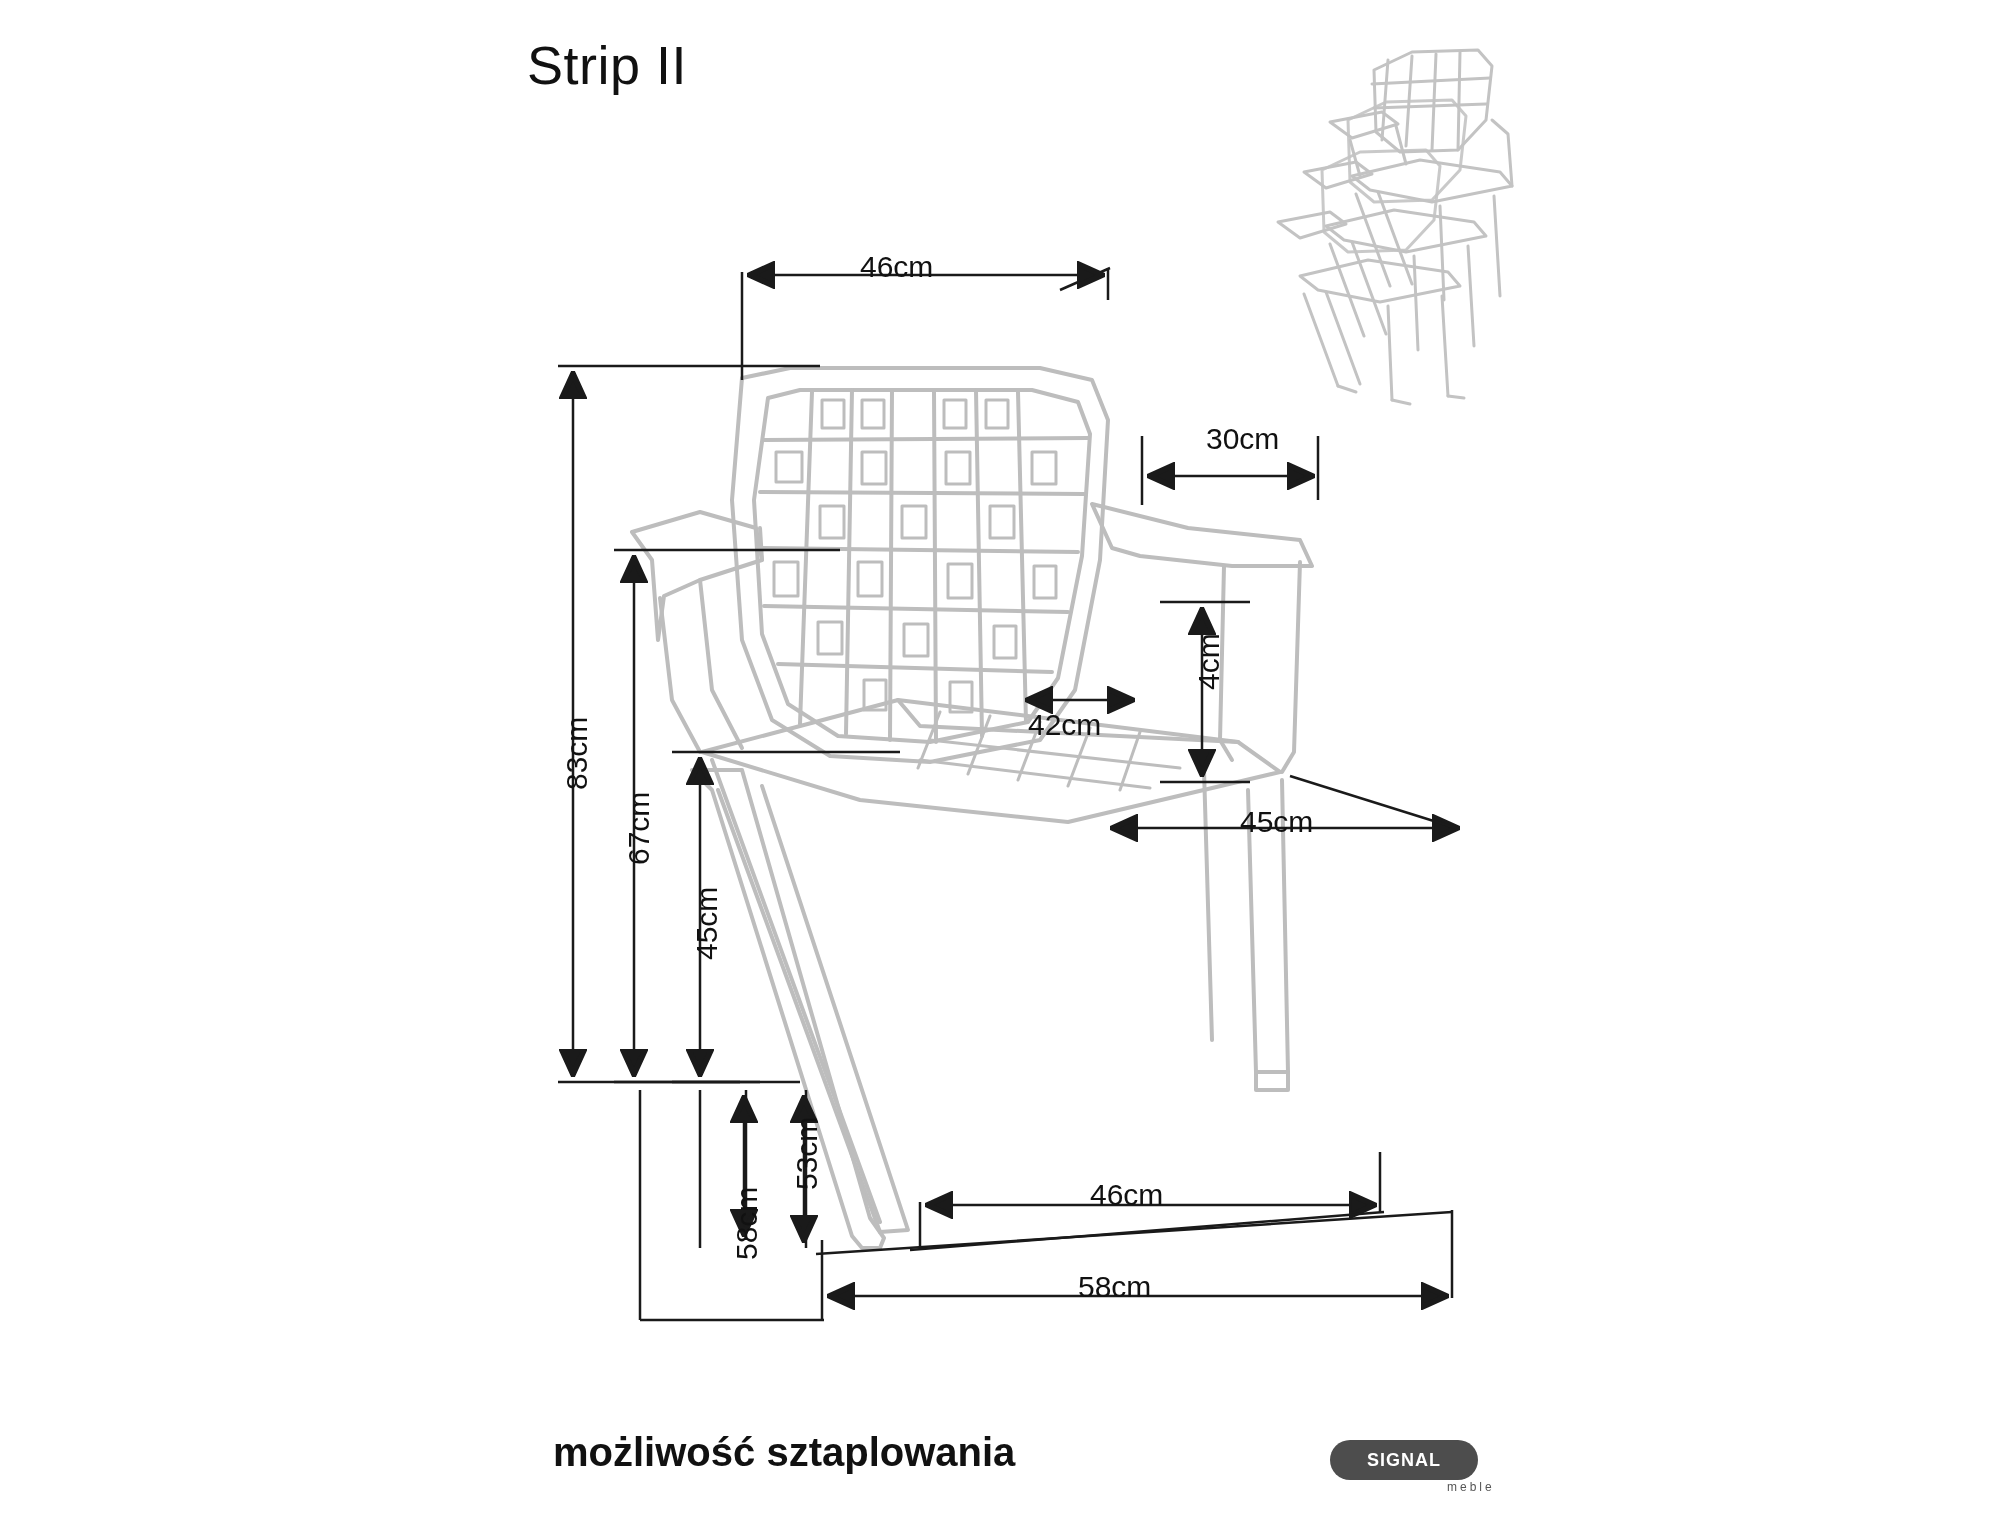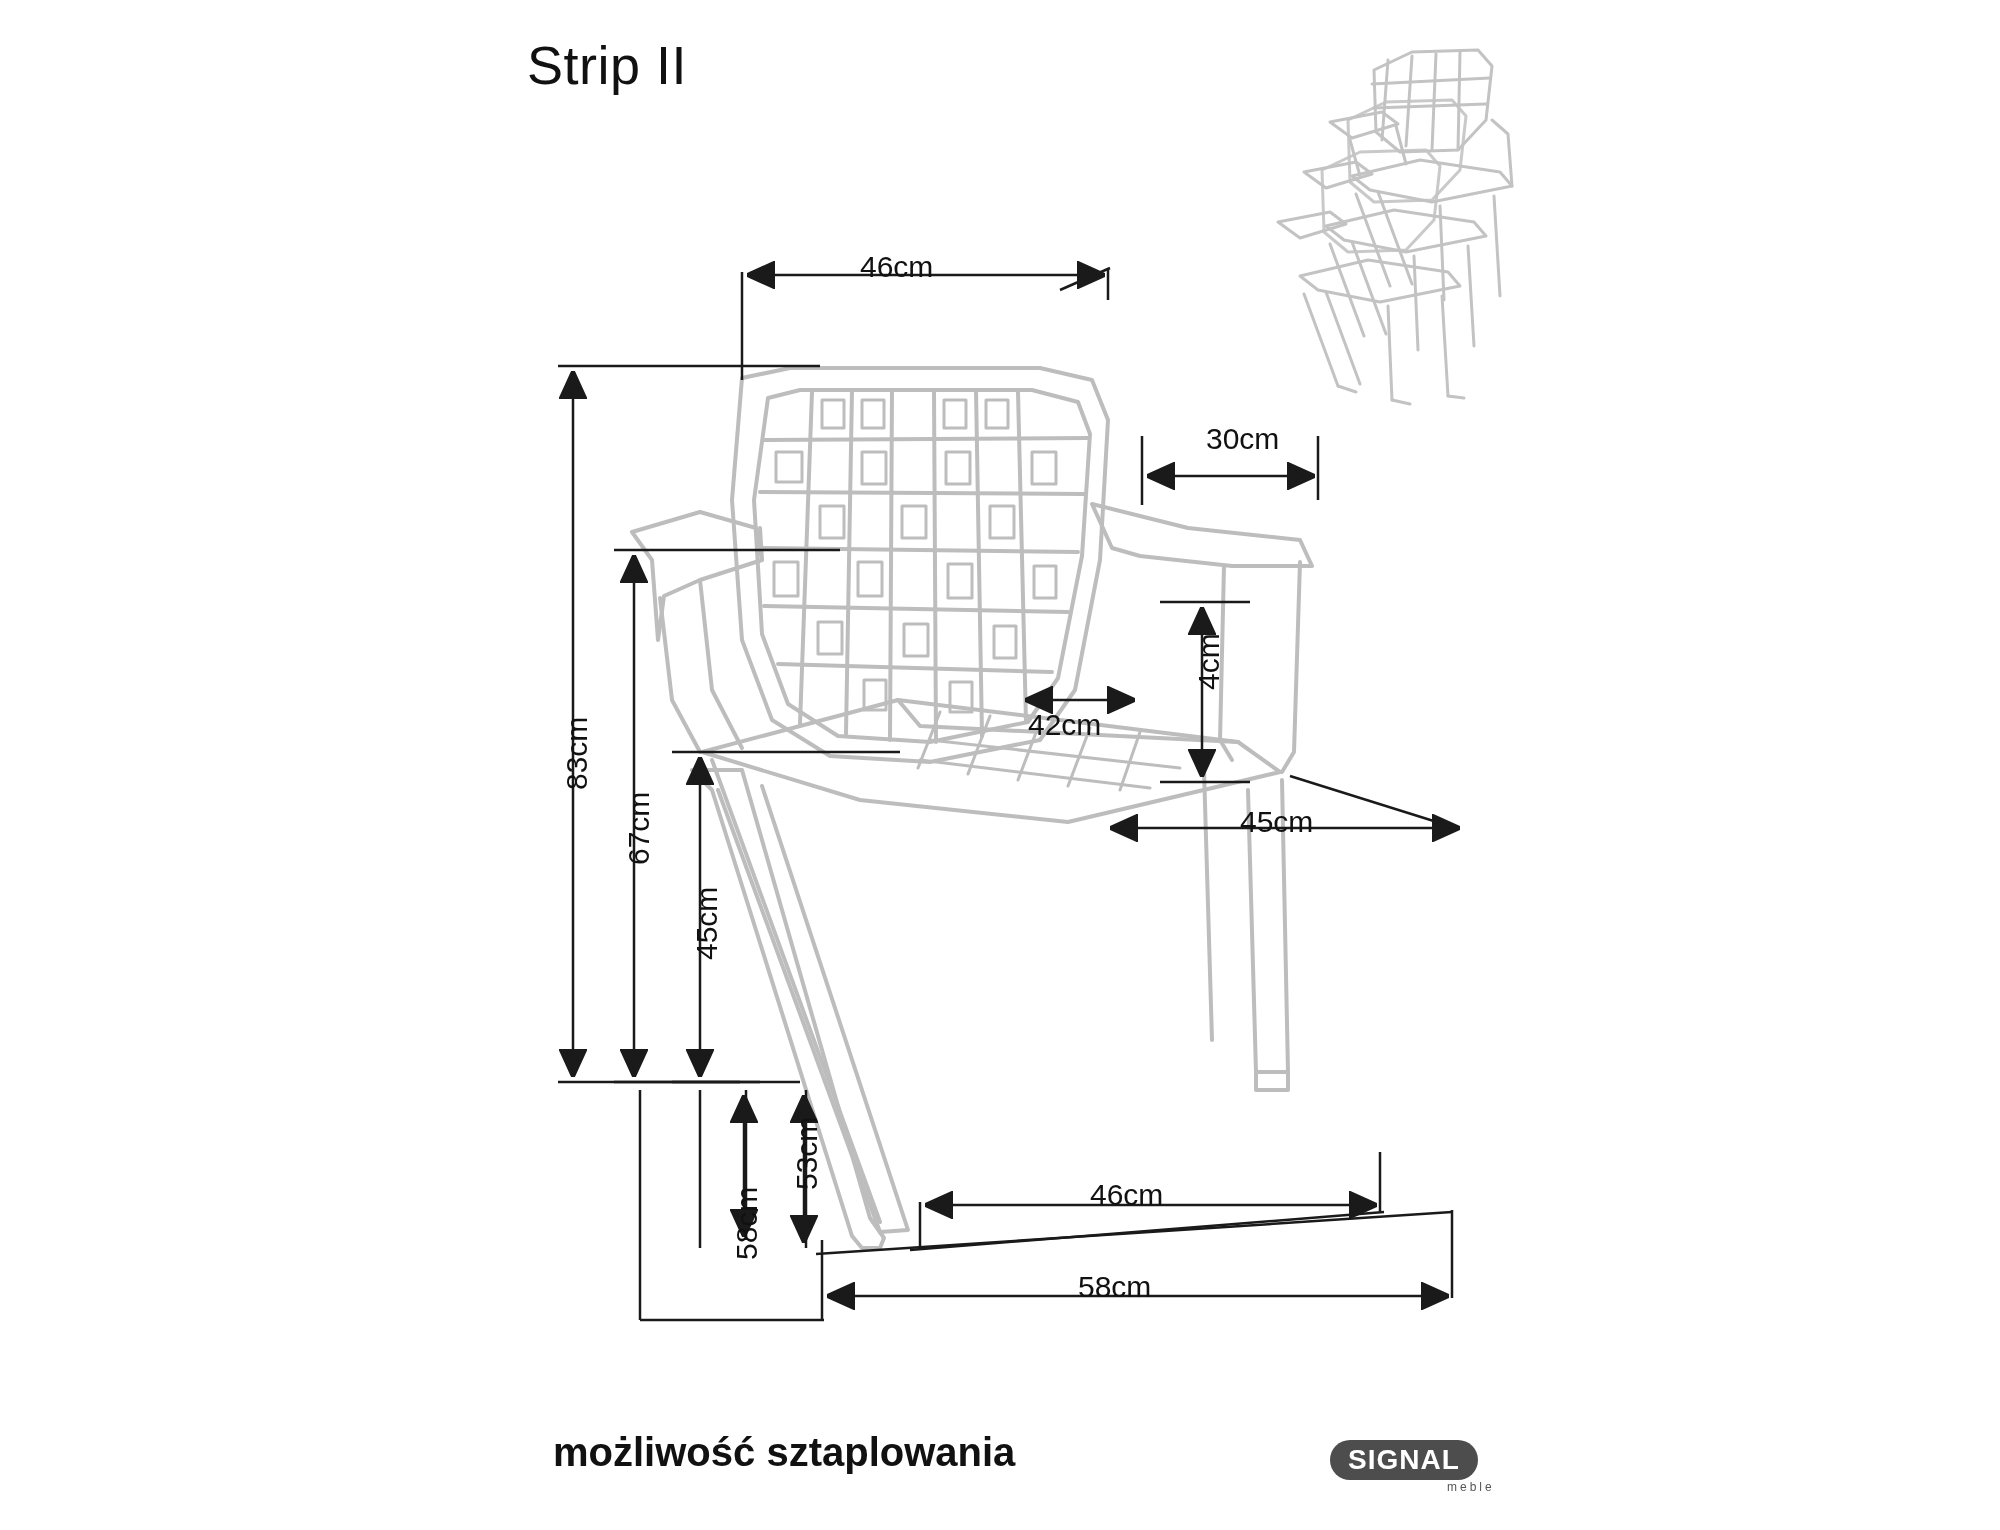--- a/index.html
+++ b/index.html
@@ -46,21 +46,21 @@
   }
   #brand .brand-pill {
     position: absolute;
     left: 0;
     top: 0;
     width: 148px;
     height: 40px;
     border-radius: 20px;
     background: #4d4d4d;
     color: #ffffff;
-    font-size: 28px;
+    font-size: 18px;
     font-weight: 700;
     letter-spacing: 1px;
     display: flex;
     align-items: center;
     justify-content: center;
   }
   #brand .brand-sub {
     position: absolute;
     left: 84px;
     top: 40px;

